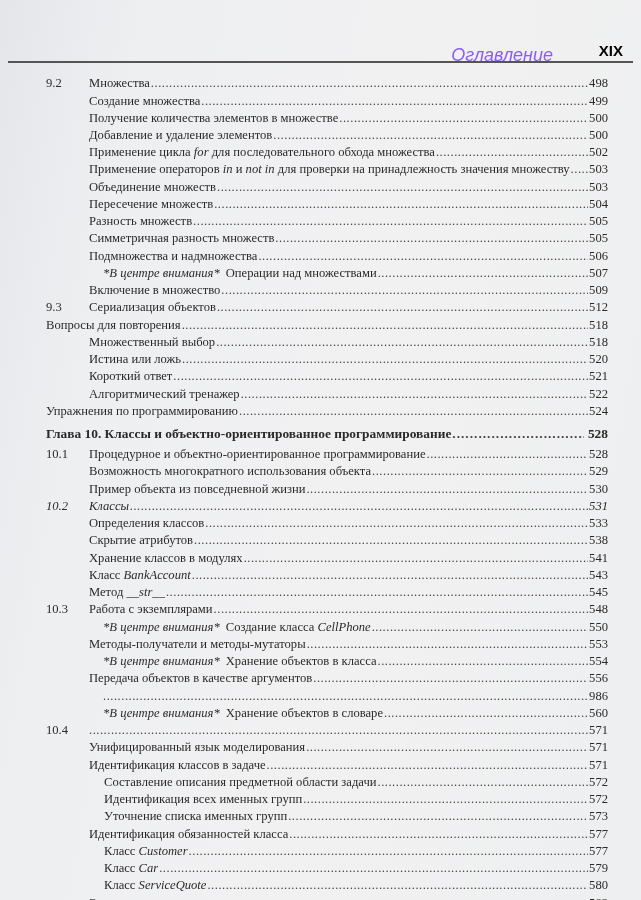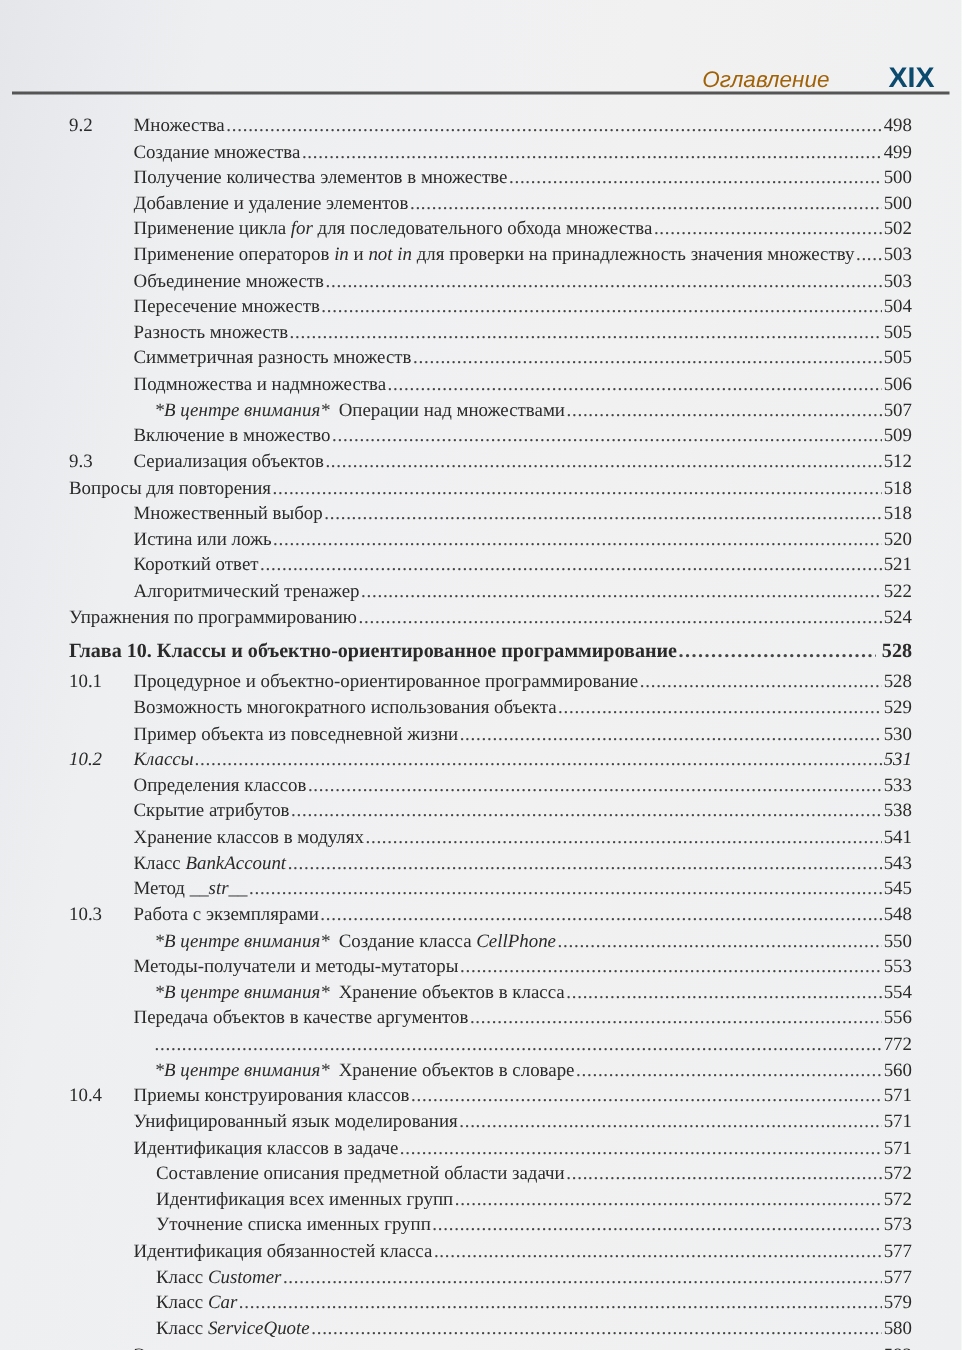--- a/index.html
+++ b/index.html
@@ -21,31 +21,31 @@
     right: 8px;
     top: 40px;
     height: 22px;
   }
   .running-header .title {
     position: absolute;
     right: 80px;
     top: 5px;
     font-family: "Liberation Sans", "DejaVu Sans", sans-serif;
     font-style: italic;
-    font-size: 15px;
-    color: #a16207;
+    font-size: 18px;
+    color: #8b5cf6;
   }
   .running-header .page-num {
     position: absolute;
     right: 10px;
     top: 2px;
     font-family: "Liberation Sans", "DejaVu Sans", sans-serif;
     font-weight: bold;
-    font-size: 19px;
-    color: #0c4a6e;
+    font-size: 15px;
+    color: #000000;
   }
   .header-rule {
     position: absolute;
     left: 8px;
     right: 8px;
     top: 61px;
     height: 1.6px;
     background: #555;
   }
   .toc {
@@ -374,34 +374,33 @@
     <div class="toc-row lvl1" style="top: 595.25px;">
       <span class="entry">
         <span class="label"><span>Передача объектов в качестве аргументов</span></span>
         <span class="leader"></span>
         <span class="page">556</span>
       </span>
     </div>
     <div class="toc-row lvl2" style="top: 612.5px;">
       <span class="entry">
         <span class="leader"></span>
-        <span class="page">772</span>
+        <span class="page">986</span>
       </span>
     </div>
     <div class="toc-row lvl2" style="top: 629.75px;">
       <span class="entry">
         <span class="label"><span class="focus">*В центре внимания*</span><span>Хранение объектов в словаре</span></span>
         <span class="leader"></span>
         <span class="page">560</span>
       </span>
     </div>
     <div class="toc-row lvl1" style="top: 647px;">
       <span class="num">10.4</span>
       <span class="entry">
-        <span class="label"><span>Приемы конструирования классов</span></span>
         <span class="leader"></span>
         <span class="page">571</span>
       </span>
     </div>
     <div class="toc-row lvl1" style="top: 664.25px;">
       <span class="entry">
         <span class="label"><span>Унифицированный язык моделирования</span></span>
         <span class="leader"></span>
         <span class="page">571</span>
       </span>

